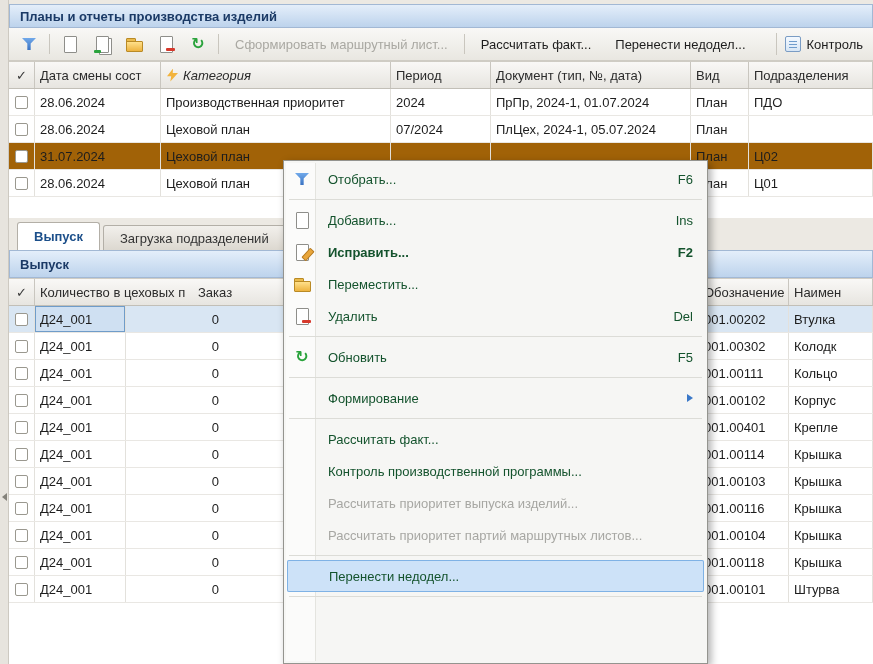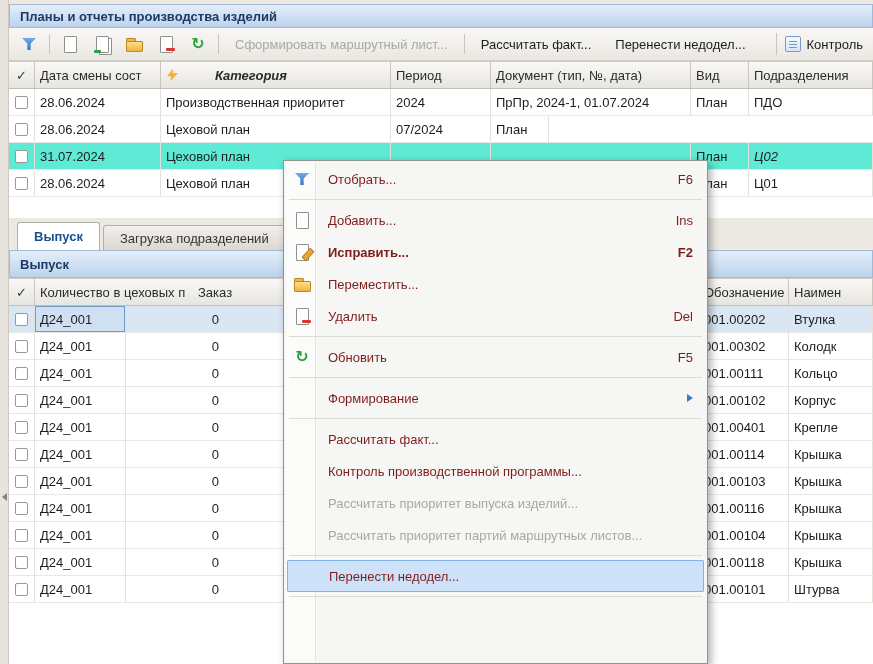--- a/index.html
+++ b/index.html
@@ -43,45 +43,45 @@
   .icon-adv { width:16px; height:16px; border:1px solid #7a9cc4; background:linear-gradient(#f4f9ff,#d7e6f5); border-radius:2px; }
   .icon-adv::before { content:""; position:absolute; left:3px; top:4px; right:3px; bottom:3px; background:repeating-linear-gradient(#6f9ccc 0 1px,transparent 1px 3px); }
 
   
   .grid { position:absolute; right:0; background:#fff; overflow:hidden; }
   #top-grid { left:9px; top:61px; height:157px; }
   #bottom-grid { left:9px; top:278px; bottom:0; }
   .ghead { display:flex; height:28px; background:linear-gradient(#f9f8f6,#e7e5e0); border-top:1px solid #cfccc4; border-bottom:1px solid #c2bfb7; }
   .hcell { position:relative; display:flex; align-items:center; padding:0 5px; border-right:1px solid #c9c6bf; color:#2b2b2b; white-space:nowrap; overflow:hidden; flex:0 0 auto; }
   .hcell.ovf { overflow:visible; z-index:2; border-right-color:transparent; }
-  .hcell .cat-text { font-weight:bold; font-style:italic;margin-left:32px; }
+  .hcell .cat-text { font-weight:normal; font-style:italic; }
   .hcell.center { justify-content:center; }
   .grid-row { display:flex; height:27px; background:#fff; border-bottom:1px solid #e9e7e3; }
-  .grid-row.selected { background:#5eead4; }
+  .grid-row.selected { background:#a16207; }
   #bottom-rows .grid-row.selected { background:#d9e6f3; }
   .cell { display:flex; align-items:center; padding:0 5px; border-right:1px solid #e3e1dc; white-space:nowrap; overflow:hidden; flex:0 0 auto; }
   .cell.num { justify-content:flex-end; padding-right:64px; }
   .cell.center { justify-content:center; }
   .cell.focus { box-shadow:inset 0 0 0 1px #6f9cc9; background:#cfe0f2; }
   .checkbox { width:13px; height:13px; background:#fff; border:1px solid #9a988f; border-radius:2px; display:inline-block; }
   .hcheck { font-weight:bold; color:#3a3a3a; }
 
   
   #tabs { position:absolute; left:9px; top:218px; right:0; height:32px; display:flex; align-items:flex-end; padding-left:8px; gap:3px; background:#ece9e3; }
   .tab { display:flex; align-items:center; padding:0 16px; border:1px solid #b3afa7; border-bottom:none; border-radius:3px 3px 0 0; cursor:pointer; }
   .tab.active { height:28px; background:#fff; color:#1c4f8a; font-weight:bold; }
   .tab.inactive { height:25px; background:linear-gradient(#f2f0ec,#dcd8d0); color:#333; }
 
   
   #section-hdr { position:absolute; left:9px; top:250px; right:0; height:28px; background:linear-gradient(#e4eefa,#bdd3ec); border:1px solid #a2b8d4; display:flex; align-items:center; padding-left:10px; font-weight:bold; color:#1b3a66; }
 
   
   #context-menu { position:absolute; left:283px; top:160px; width:425px; height:504px; background:#f6f6f4; border:1px solid #94948f; box-shadow:3px 3px 8px rgba(0,0,0,.32); padding:2px; overflow:hidden; z-index:10; }
   #context-menu::before { content:""; position:absolute; left:2px; top:2px; bottom:2px; width:29px; background:#fbfbfa; border-right:1px solid #e4e4df; }
-  .menu-item { position:relative; height:32px; display:flex; align-items:center; padding:0 12px 0 42px; color:#7f1d1d; cursor:pointer; }
+  .menu-item { position:relative; height:32px; display:flex; align-items:center; padding:0 12px 0 42px; color:#14532d; cursor:pointer; }
   .menu-item .mi-icon { position:absolute; left:7px; top:50%; transform:translateY(-50%); }
   .menu-item .shortcut { margin-left:auto; }
   .menu-item.bold { font-weight:bold; }
   .menu-item.disabled { color:#a7a7a3; cursor:default; }
   .menu-item.highlighted { background:#cde2f8; box-shadow:inset 0 0 0 1px #7fb2e5; border-radius:2px; margin:0 1px; }
   .menu-sep { height:1px; background:#dcdcd7; margin:4px 3px; position:relative; z-index:1; }
   .submenu-arrow { margin-left:auto; width:0; height:0; border-left:6px solid #3a78c8; border-top:4px solid transparent; border-bottom:4px solid transparent; }
 </style>
 </head>
 <body>
@@ -168,32 +168,33 @@
           <div class="cell" style="width: 58px;">План</div>
           <div class="cell" style="width: 124px;">ПДО</div>
         </div>
         <div class="grid-row">
           <div class="cell center" style="width: 26px;">
             <span class="checkbox"></span>
           </div>
           <div class="cell" style="width: 126px;">28.06.2024</div>
           <div class="cell" style="width: 230px;">Цеховой план</div>
           <div class="cell" style="width: 100px;">07/2024</div>
+          <div class="cell" style="width: 200px;">ПлЦех, 2024-1, 05.07.2024</div>
           <div class="cell" style="width: 58px;">План</div>
         </div>
         <div class="grid-row selected">
           <div class="cell center" style="width: 26px;">
             <span class="checkbox"></span>
           </div>
           <div class="cell" style="width: 126px;">31.07.2024</div>
           <div class="cell" style="width: 230px;">Цеховой план</div>
           <div class="cell" style="width: 100px;"></div>
           <div class="cell" style="width: 200px;"></div>
           <div class="cell" style="width: 58px;">План</div>
-          <div class="cell" style="width: 124px; font-style: italic;">Ц02</div>
+          <div class="cell" style="width: 124px;">Ц02</div>
         </div>
         <div class="grid-row">
           <div class="cell center" style="width: 26px;">
             <span class="checkbox"></span>
           </div>
           <div class="cell" style="width: 126px;">28.06.2024</div>
           <div class="cell" style="width: 230px;">Цеховой план</div>
           <div class="cell" style="width: 100px;"></div>
           <div class="cell" style="width: 200px;"></div>
           <div class="cell" style="width: 58px;">План</div>

